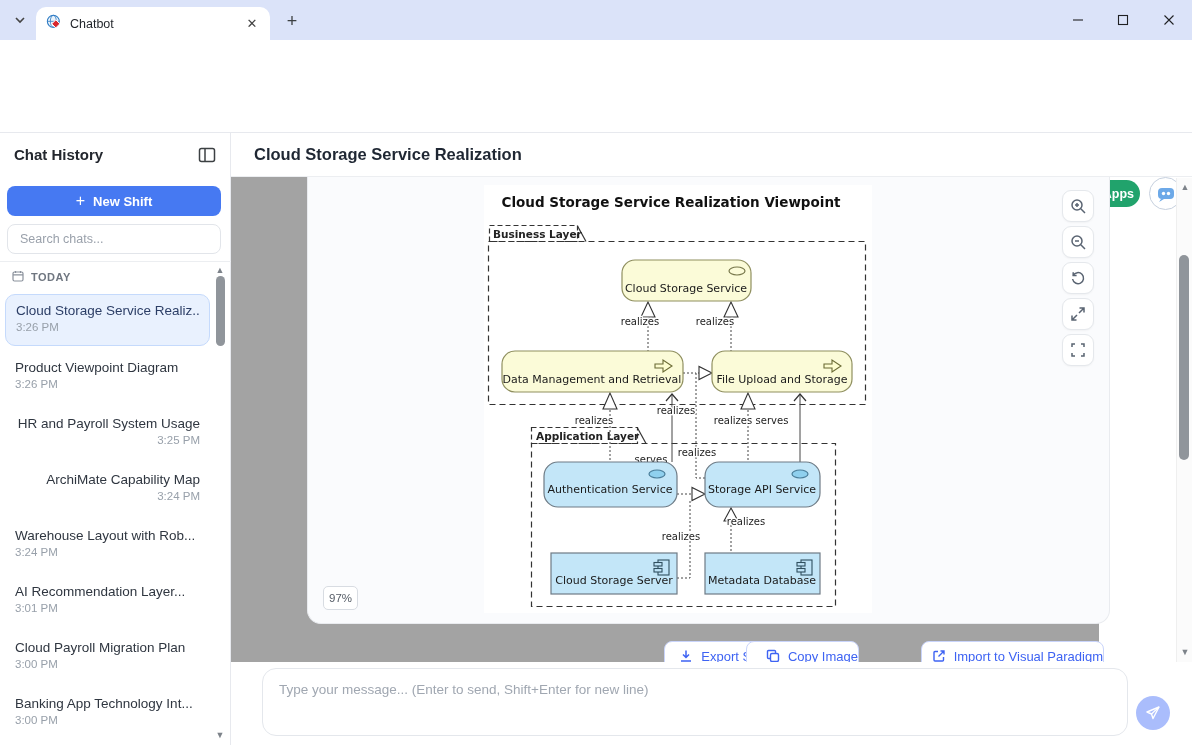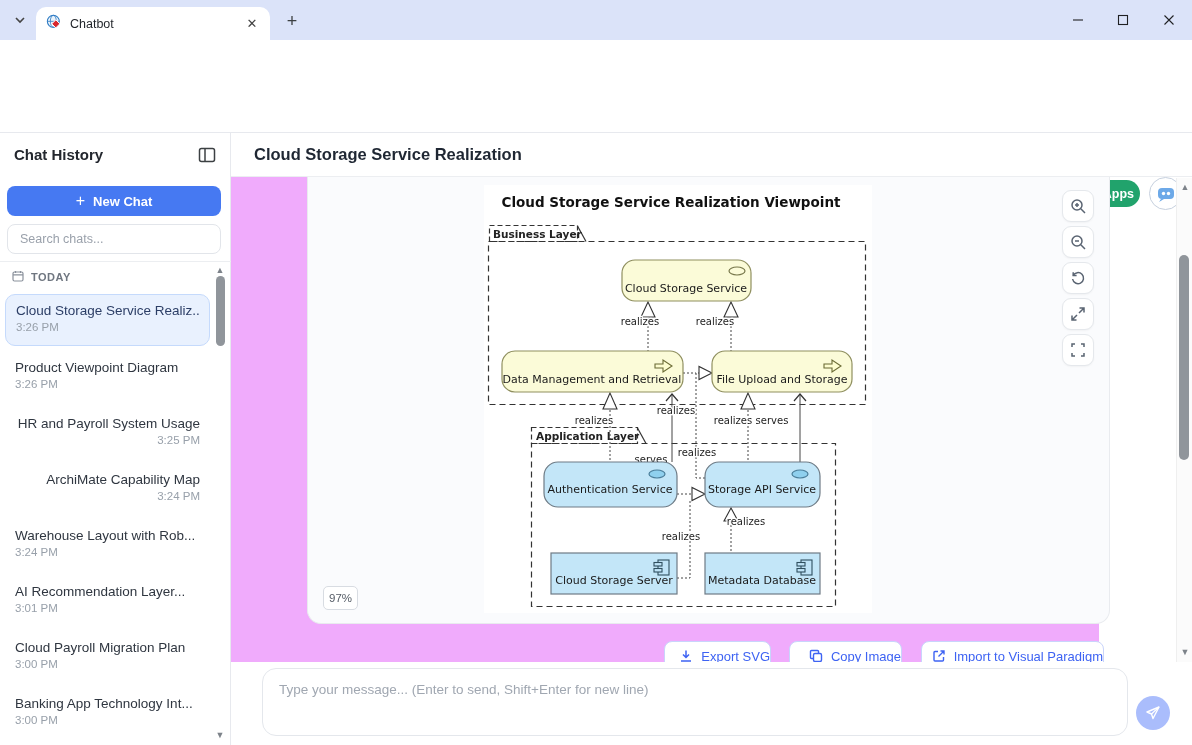--- a/index.html
+++ b/index.html
@@ -1,18 +1,18 @@
 <!DOCTYPE html>
 <html><head>
 <meta charset="utf-8">
 <style>
   * { margin:0; padding:0; box-sizing:border-box; }
   html,body { width:1192px; height:745px; overflow:hidden; }
   body { font-family:"Liberation Sans", sans-serif; background:#fff; }
-  #app { position:relative; width:1099px; height:745px; background:#f0abfc; }
+  #app { position:relative; width:1099px; height:745px; background:#a3a3a3; }
   .abs { position:absolute; }
 
   
   .tabstrip { left:0; top:0; width:1192px; height:40px; background:#dbe3f9; }
   .tab-chevron { left:8px; top:8px; width:24px; height:24px; border-radius:50%; display:flex; align-items:center; justify-content:center; color:#444; font-size:12px; }
   .tab { left:36px; top:7px; width:234px; height:33px; background:#fff; border-radius:10px 10px 0 0; display:flex; align-items:center; padding:0 10px; gap:8px; }
   .tab-title { font-size:12.5px; color:#1f2328; flex:1; }
   .tab-close { width:16px; height:16px; color:#444; font-size:13px; display:flex; align-items:center; justify-content:center; border-radius:50%; }
   .newtab { left:280px; top:9px; width:24px; height:24px; color:#3c4043; font-size:18px; display:flex; align-items:center; justify-content:center; }
   .winbtn { top:8px; width:30px; height:24px; display:flex; align-items:center; justify-content:center; color:#202124; }
@@ -217,21 +217,21 @@
   <div class="abs sidebar">
     <div class="abs ch-title" style="left:14px;top:13px;position:absolute;">Chat History</div>
     <div style="position:absolute;left:198px;top:13px;">
       <svg width="18" height="18" viewBox="0 0 18 18">
           <rect x="1.5" y="2.5" width="15" height="13" rx="2" fill="none" stroke="#3c4043" stroke-width="1.5"></rect>
           <path d="M7 2.5v13" stroke="#3c4043" stroke-width="1.5"></path>
         </svg>
     </div>
     <button class="abs newchat" style="top:53px;">
       <span style="font-size:16px;font-weight:400;">+</span>
-      <span>New Chat</span>
+      <span>New Shift</span>
     </button>
     <input class="abs search" style="top: 91px;" placeholder="Search chats...">
     <div class="abs sb-div" style="top:128px;"></div>
     <div class="abs today" style="top:137px;">
       <span><svg width="12" height="12" viewBox="0 0 12 12">
             <rect x="1" y="2" width="10" height="9" rx="1.5" fill="none" stroke="#8a919c" stroke-width="1.2"></rect>
             <path d="M1 4.8h10M3.5 1v2M8.5 1v2" stroke="#8a919c" stroke-width="1.2"></path>
           </svg></span>
       <span>TODAY</span>
     </div>
@@ -401,21 +401,21 @@
   </div>
 
   <div class="abs zoom-badge">97%</div>
 
   <button class="abs action" style="left:664px;width:107px;">
     <svg width="14" height="14" viewBox="0 0 14 14">
         <path d="M7 1.5v7M4 5.5l3 3 3-3M2 12h10" fill="none" stroke="#3e63f3" stroke-width="1.5"></path>
       </svg>
     <span>Export SVG</span>
   </button>
-  <button class="abs action" style="left:789px;width:113px;">
+  <button class="abs action" style="left:746px;width:113px;">
     <svg width="14" height="14" viewBox="0 0 14 14">
         <rect x="4.5" y="4.5" width="8" height="8" rx="1.5" fill="none" stroke="#3e63f3" stroke-width="1.4"></rect>
         <path d="M9.5 4.5v-2a1 1 0 0 0-1-1h-6a1 1 0 0 0-1 1v6a1 1 0 0 0 1 1h2" fill="none" stroke="#3e63f3" stroke-width="1.4"></path>
       </svg>
     <span>Copy Image</span>
   </button>
   <button class="abs action" style="left:921px;width:183px;">
     <svg width="14" height="14" viewBox="0 0 14 14">
         <path d="M6 2.5H3a1 1 0 0 0-1 1V11a1 1 0 0 0 1 1h7.5a1 1 0 0 0 1-1V8M8.5 2h3.5v3.5M12 2L6.5 7.5" fill="none" stroke="#3e63f3" stroke-width="1.4"></path>
       </svg>

